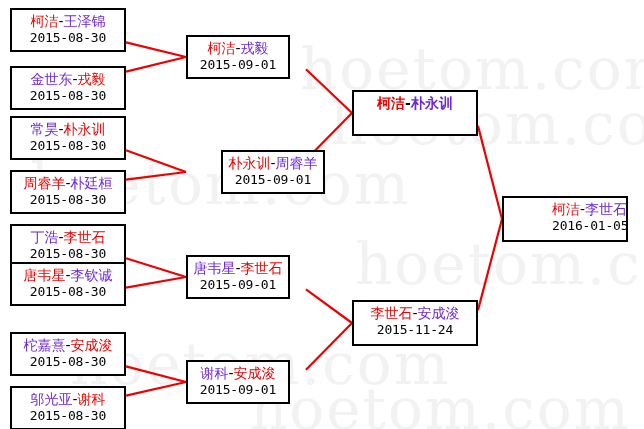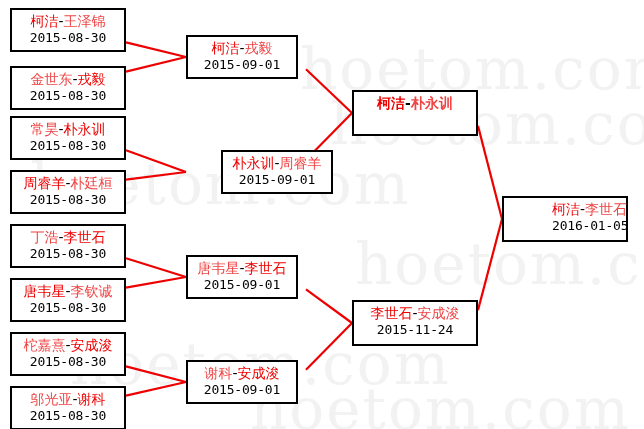--- a/index.html
+++ b/index.html
@@ -59,25 +59,25 @@
     white-space: nowrap;
   }
   .date {
     font-size: 13px;
     font-family: "DejaVu Sans Mono", "Liberation Mono", monospace;
     letter-spacing: -0.2px;
     color: #000000;
     white-space: nowrap;
   }
   .win  { color: #ee0000; text-align: center; }
-  .lose { color: #ef4444; }
+  .lose { color: #6d28d9; }
   .sep  { color: #000000; }
 
   .r1 { width: 116px; height: 44px; left: 10px; }
-  .r2 { width: 112px; height: 44px; left: 186px; }
+  .r2 { width: 104px; height: 44px; left: 186px; }
   .r3 { width: 126px; height: 46px; left: 352px; }
   .r4 { width: 126px; height: 46px; left: 502px; padding-left: 48px; }
 </style>
 </head>
 <body>
 
 <div id="stage">
 
   <div class="watermark-layer">
     <div class="wm wm-a">hoetom.com</div>
@@ -119,21 +119,21 @@
         <div class="date">2015-08-30</div>
       </div>
       <div class="match r1" style="top: 170px;">
         <div class="players"><span class="win">周睿羊</span><span class="sep">-</span><span class="lose">朴廷桓</span></div>
         <div class="date">2015-08-30</div>
       </div>
       <div class="match r1" style="top: 224px;">
         <div class="players"><span class="lose">丁浩</span><span class="sep">-</span><span class="win">李世石</span></div>
         <div class="date">2015-08-30</div>
       </div>
-      <div class="match r1" style="top: 278px;">
+      <div class="match r1" style="top: 262px;">
         <div class="players"><span class="win">唐韦星</span><span class="sep">-</span><span class="lose">李钦诚</span></div>
         <div class="date">2015-08-30</div>
       </div>
       <div class="match r1" style="top: 332px;">
         <div class="players"><span class="lose">柁嘉熹</span><span class="sep">-</span><span class="win">安成浚</span></div>
         <div class="date">2015-08-30</div>
       </div>
       <div class="match r1" style="top: 386px;">
         <div class="players"><span class="lose">邬光亚</span><span class="sep">-</span><span class="win">谢科</span></div>
         <div class="date">2015-08-30</div>

